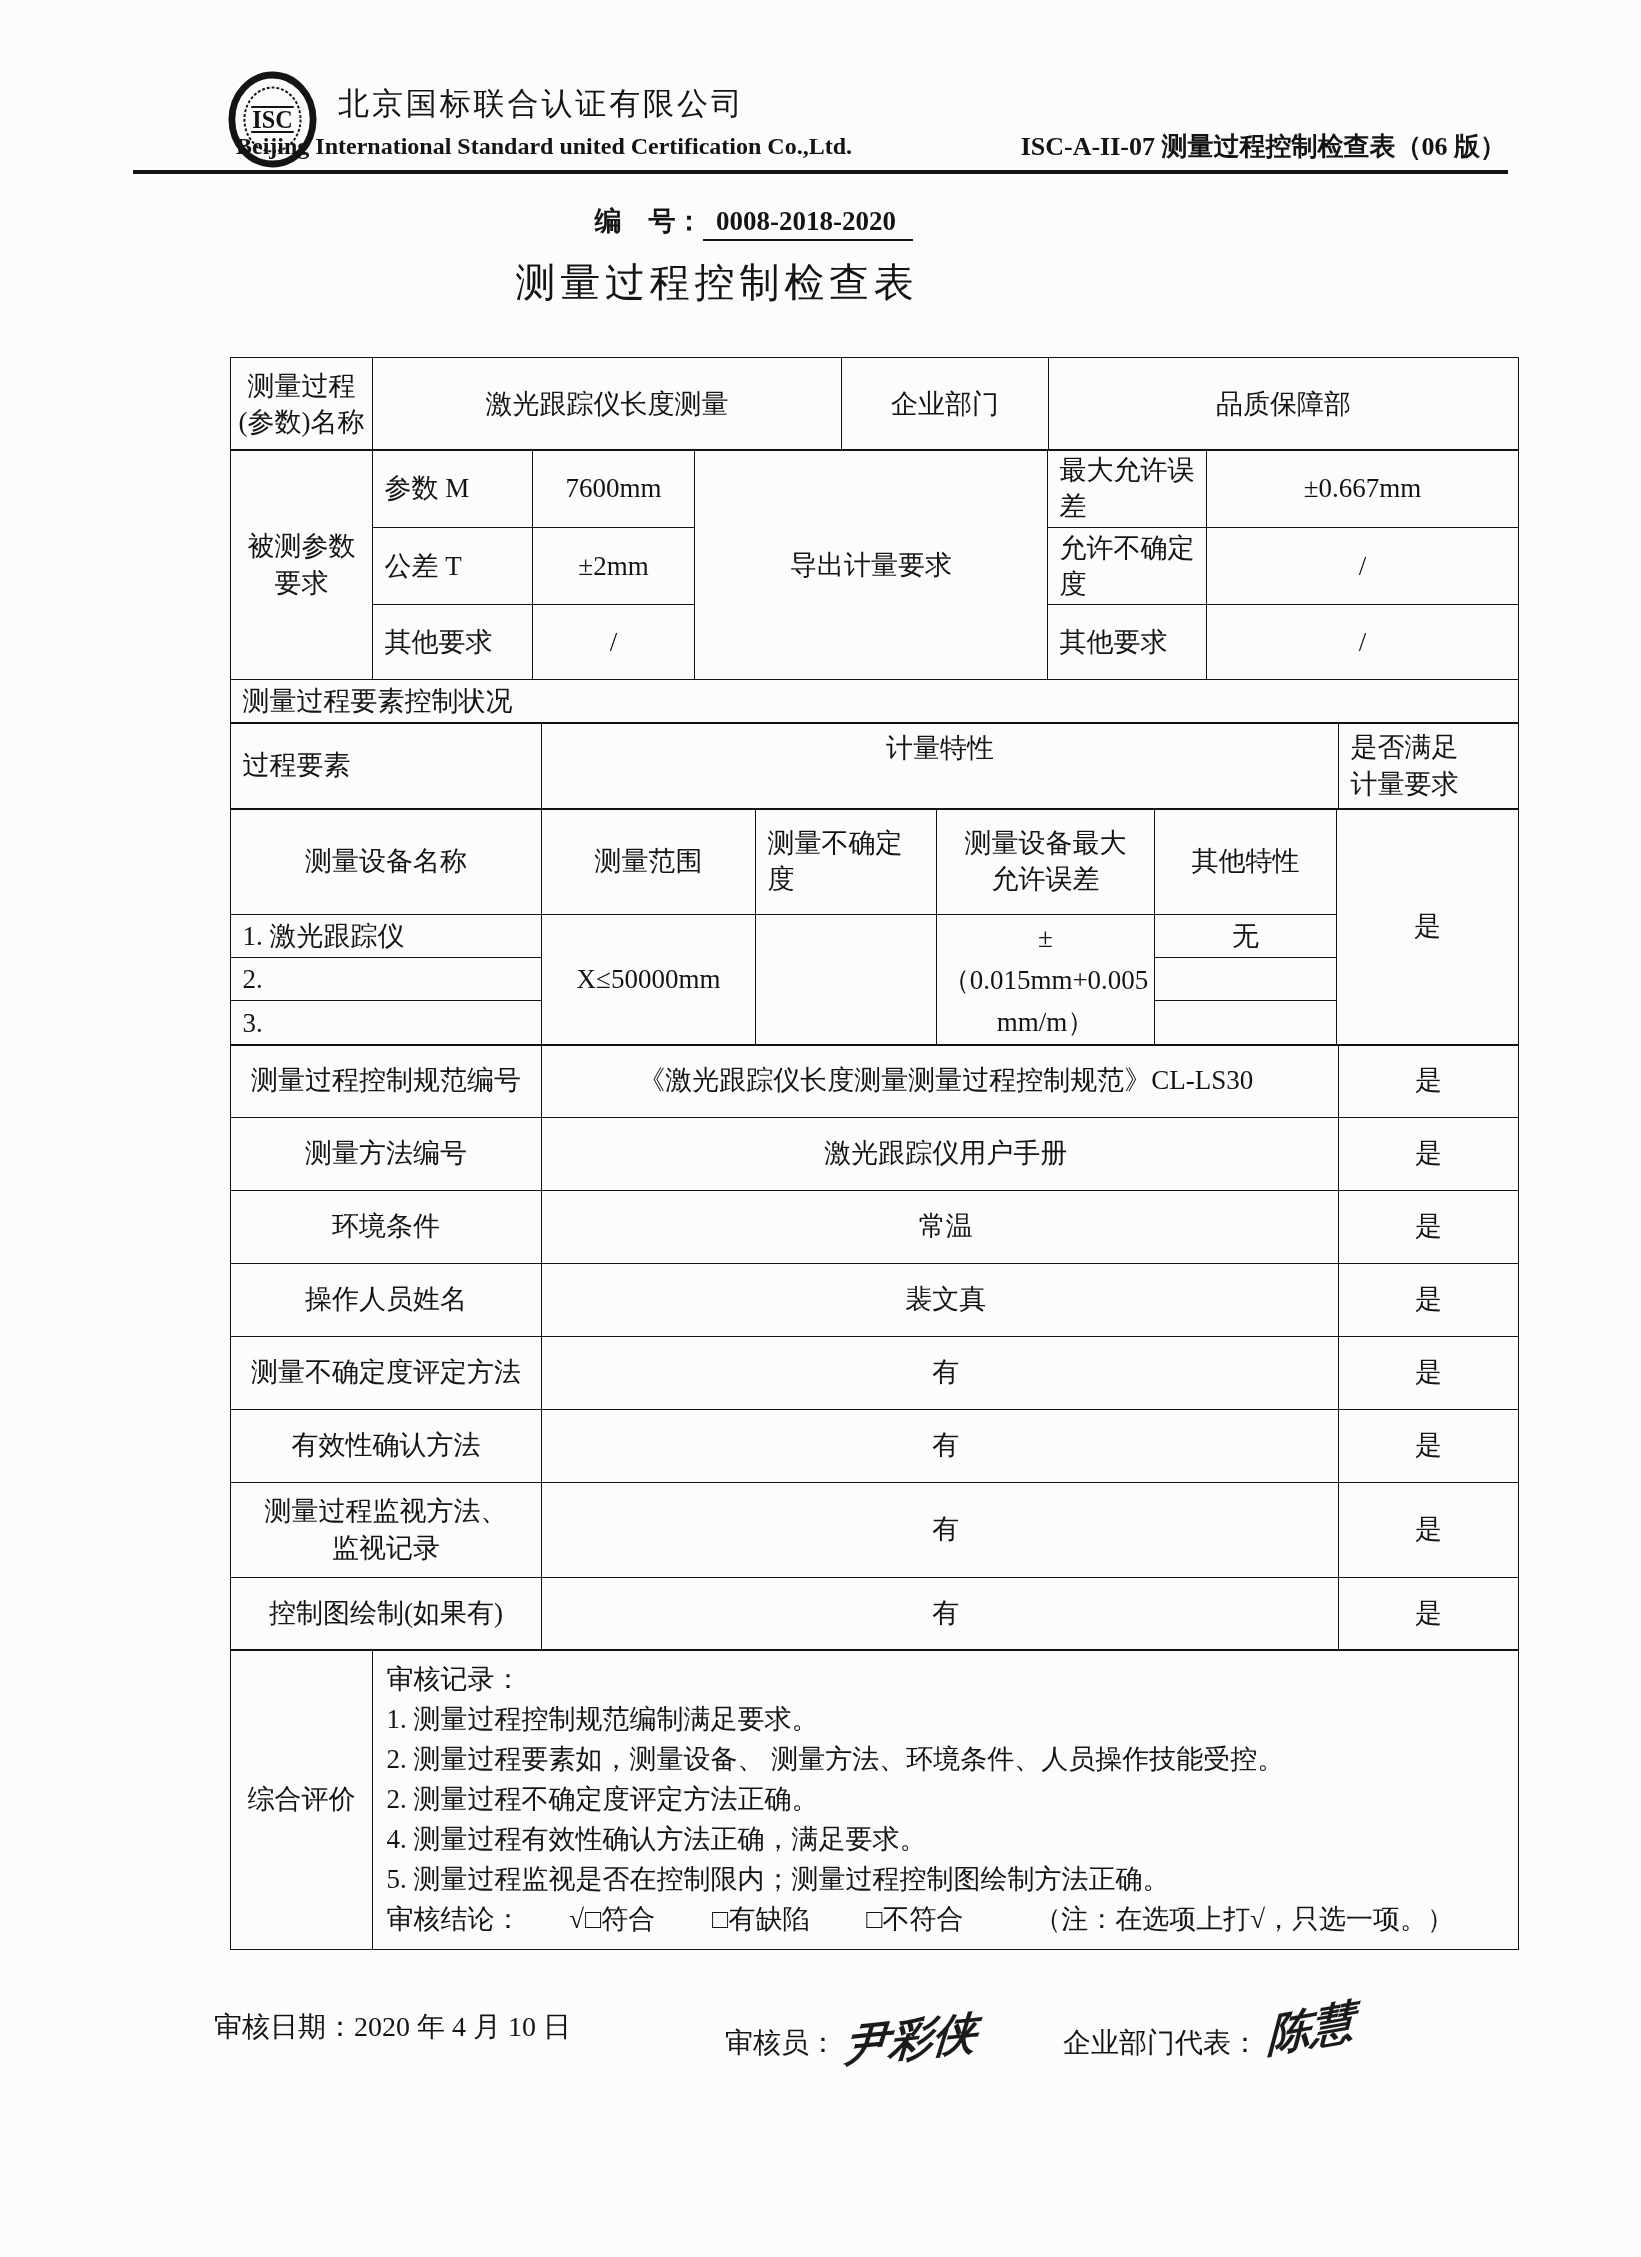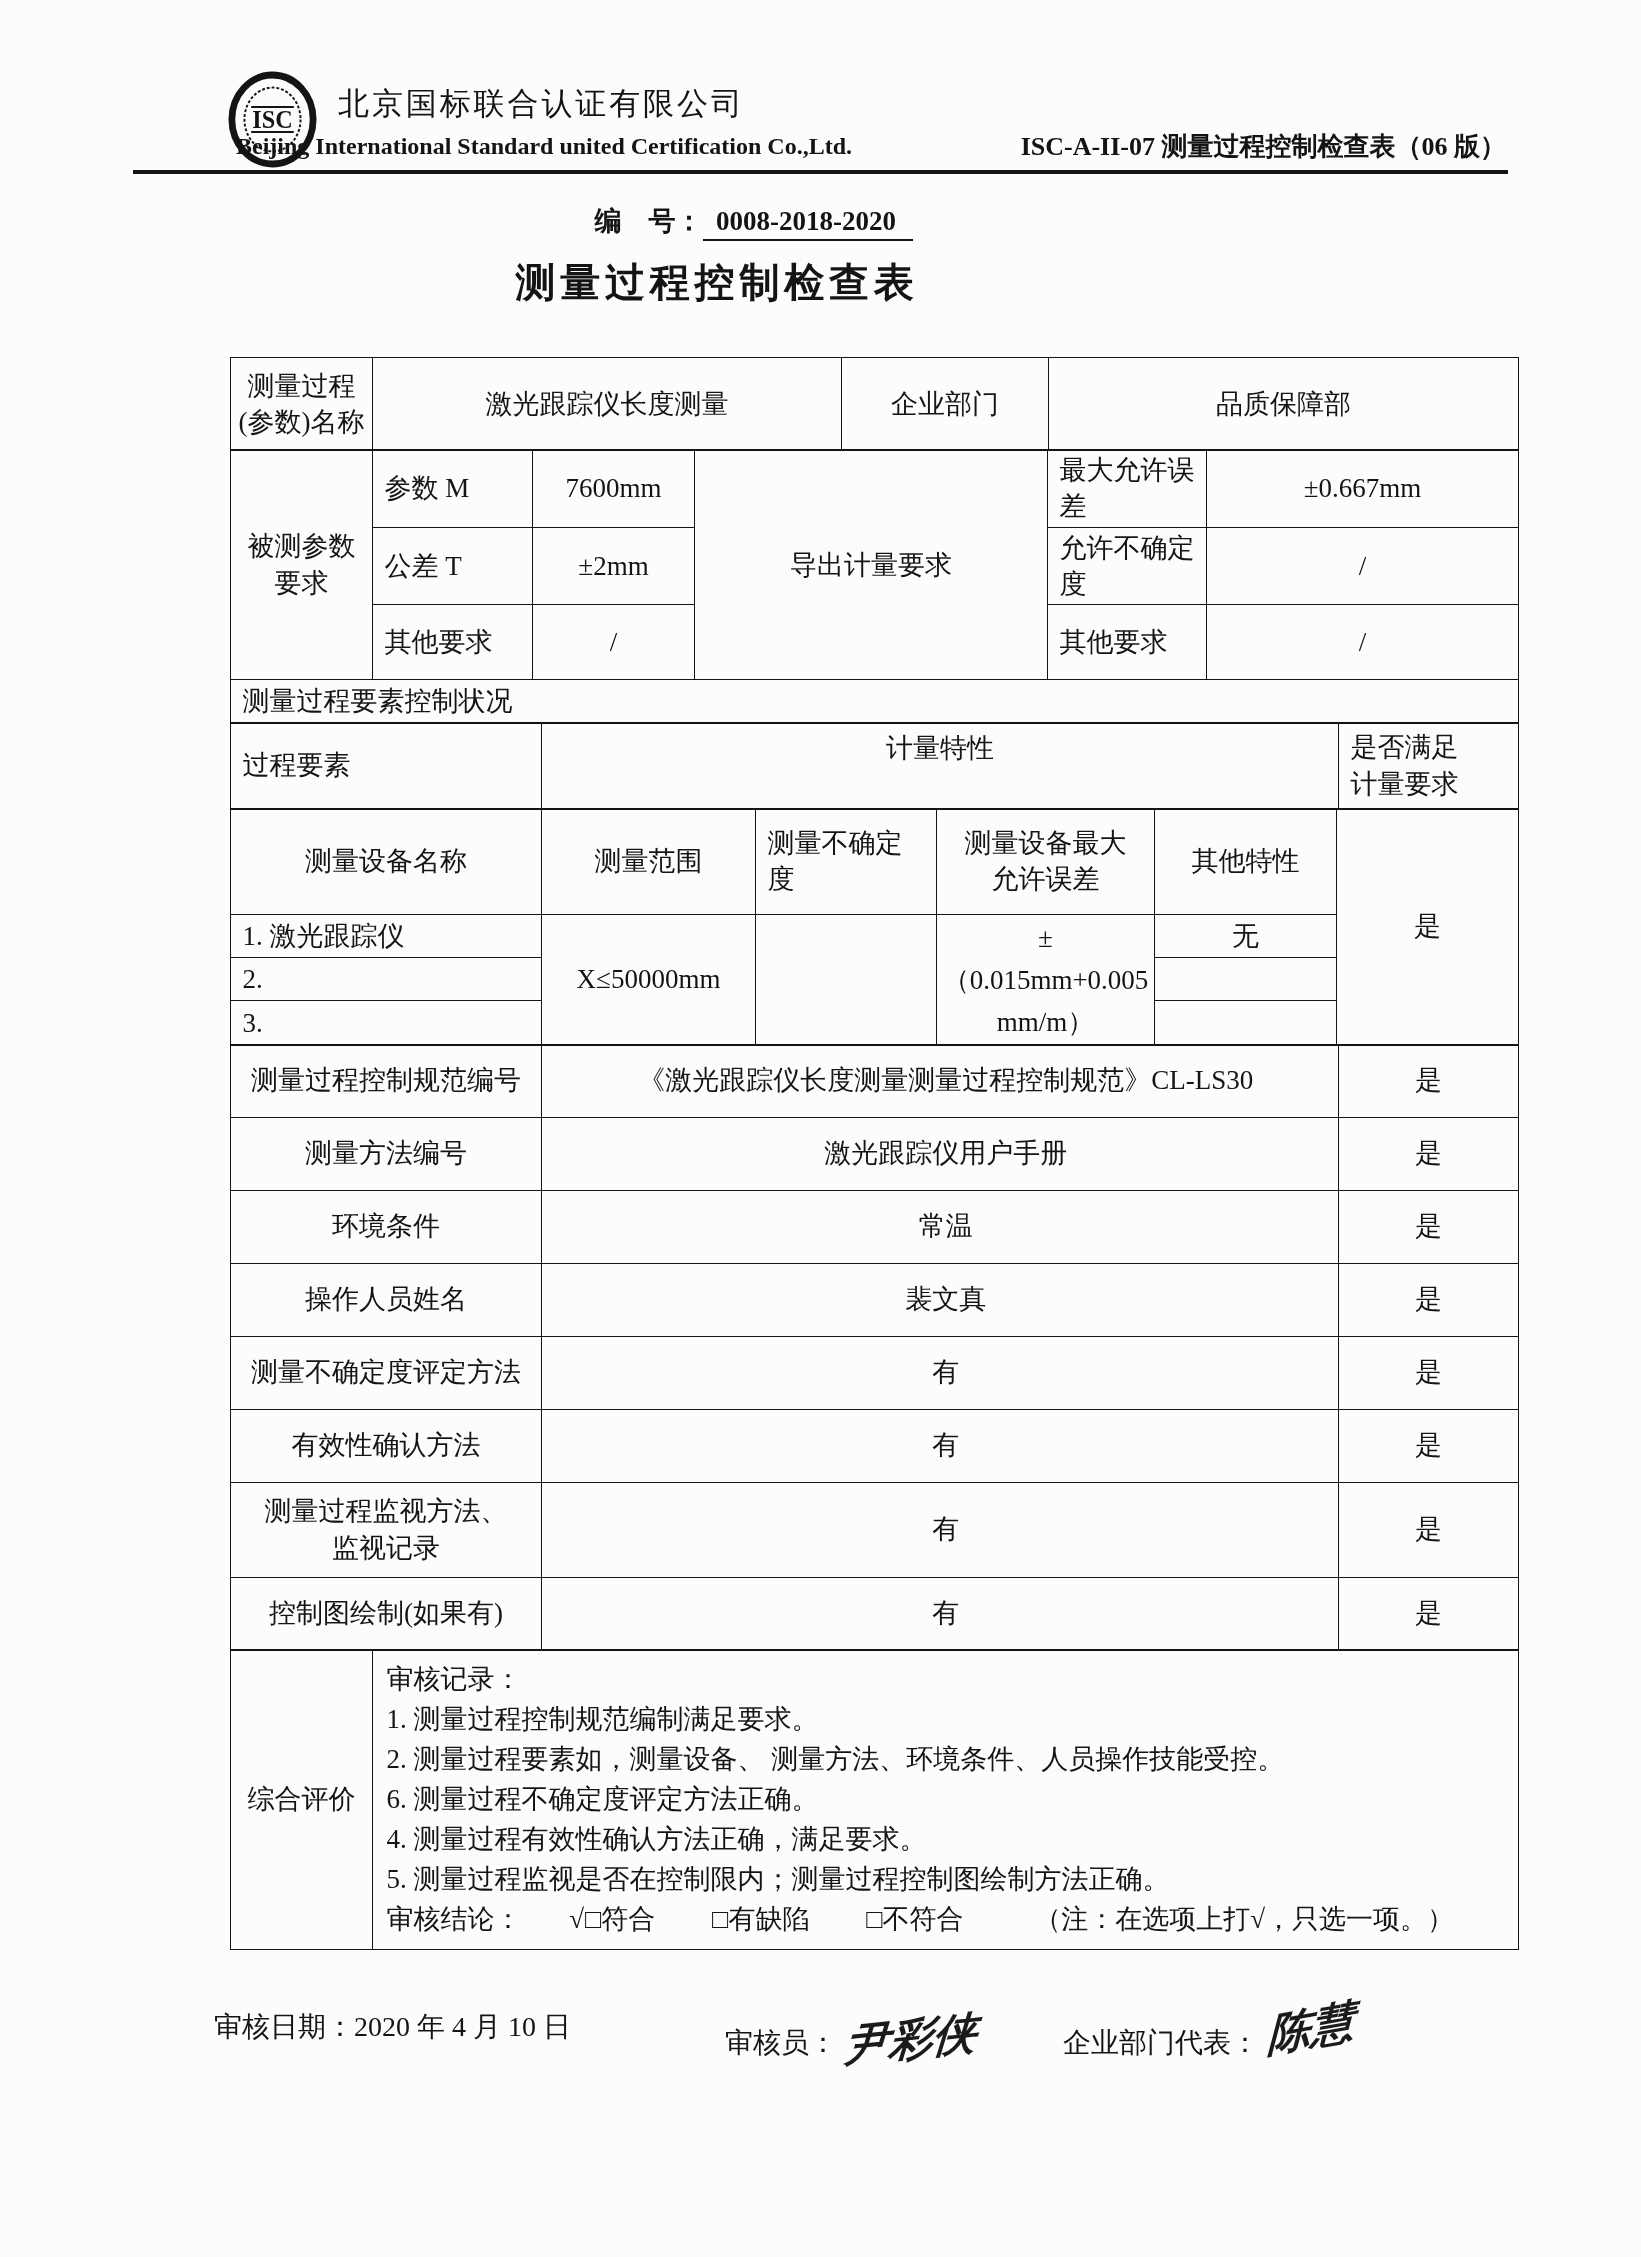--- a/index.html
+++ b/index.html
@@ -14,21 +14,21 @@
   }
   
   .logo{position:absolute;left:228px;top:71px;}
   .hdr-cn{position:absolute;left:338px;top:83px;font-size:31px;letter-spacing:2.9px;}
   .hdr-en{position:absolute;left:236px;top:133px;font-size:24px;font-weight:bold;}
   .hdr-code{position:absolute;right:135px;top:129px;font-size:26px;font-weight:bold;}
   .hdr-rule{position:absolute;left:133px;top:170px;width:1375px;height:3.9px;background:#141414;}
   .serial{position:absolute;left:0;top:203px;width:1508px;text-align:center;font-size:27px;font-weight:bold;}
   .serial .num{border-bottom:2.9px solid #141414;padding:0 17.4px 2.9px 13.5px;font-weight:bold;}
   .doc-title{position:absolute;left:0;top:255px;width:1434px;text-align:center;
-    font-size:40px;font-weight:bold;letter-spacing:4.8px;}
+    font-size:40px;font-weight:normal;letter-spacing:4.8px;}
   
   .tablewrap{position:absolute;left:206px;top:357px;width:1293px;margin-left:24px;}
   table{border-collapse:collapse;table-layout:fixed;width:1289px;margin-top:-1.9px;}
   table.first{margin-top:0;}
   td{border:1.9px solid #141414;font-size:27px;padding:1.9px 3.9px;
      vertical-align:middle;text-align:center;overflow:hidden;line-height:1.35;}
   .preline{white-space:pre-line;}
   .tl{text-align:left;padding-left:11.6px;}
   .vt{vertical-align:top;padding-top:7.7px;}
   .valcell{text-align:center;padding-left:15.4px;}
@@ -242,21 +242,21 @@
           <col style="width:142px">
           <col>
         </colgroup>
       <tbody>
           <tr style="height:286px">
         <td>综合评价</td>
         <td class="eval">
           <div>审核记录：</div>
           <div>1. 测量过程控制规范编制满足要求。</div>
           <div>2. 测量过程要素如，测量设备、 测量方法、环境条件、人员操作技能受控。</div>
-          <div>6. 测量过程不确定度评定方法正确。</div>
+          <div>2. 测量过程不确定度评定方法正确。</div>
           <div>4. 测量过程有效性确认方法正确，满足要求。</div>
           <div>5. 测量过程监视是否在控制限内；测量过程控制图绘制方法正确。</div>
           <div class="concl">
             <span>审核结论：</span>
             <span class="chk">√</span>
             <span>□符合</span>
             <span class="opt2">□有缺陷</span>
             <span class="opt2">□不符合</span>
             <span class="note">（注：在选项上打√，只选一项。）</span>
           </div>

